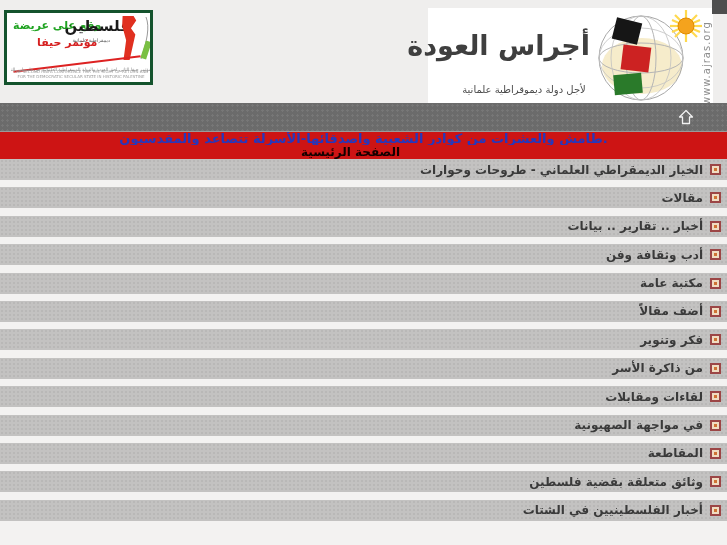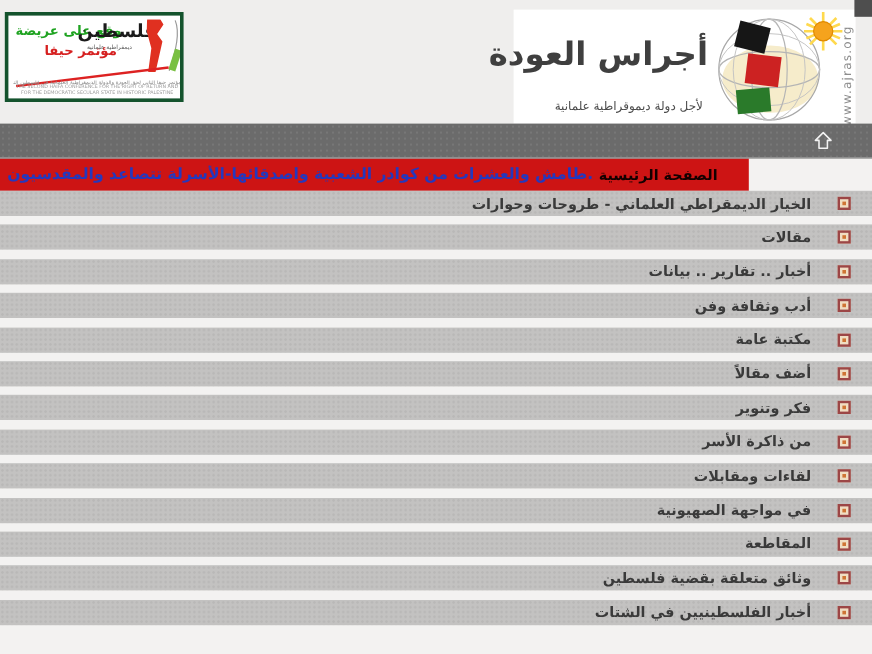--- a/index.html
+++ b/index.html
@@ -83,41 +83,41 @@
   .graybar {
     position:relative; width:727px; height:29px; background:#6b6b6b;
     background-image:radial-gradient(rgba(255,255,255,0.08) 1px, transparent 1.3px);
     background-size:5px 5px;
     border-bottom:1px solid #9a9a9a;
   }
   .home-icon { position:absolute; right:33px; top:6px; width:16px; height:16px; }
 
   
   .redbar {
-    width:624px; height:27px; background:#cd1414;
-    display:flex; flex-direction:row; align-items:center; direction:ltr;
+    width:727px; height:27px; background:#cd1414;
+    display:flex; flex-direction:column; align-items:center; direction:ltr;
   }
   .ticker {
     flex:1; display:flex; direction:ltr; justify-content:space-between;
     align-items:center; padding:0 6px; overflow:hidden; white-space:nowrap;
   }
   .ticker span { font-size:13px; font-weight:bold; color:#2538bd; unicode-bidi:isolate; }
   .home-link {
     font-size:12px; font-weight:bold; color:#140000; direction:rtl;
     padding:0 26px 0 0; white-space:nowrap; cursor:pointer;
   }
 
   
   .menu { width:727px; }
   .row {
     width:727px; height:21px; margin-bottom:7.4px; background:#c3c2c1;
     background-image:radial-gradient(rgba(0,0,0,0.05) 1px, transparent 1.2px);
     background-size:4px 4px;
     display:flex; align-items:center; direction:rtl;
-    padding-right:18px; gap:22px; cursor:pointer;
+    padding-right:6px; gap:7px; cursor:pointer;
   }
   .bullet {
     width:11px; height:11px; flex:0 0 11px;
     background:#f0ddc2; border:2px solid #9c4646; position:relative;
   }
   .bullet::after {
     content:""; position:absolute; left:2px; top:2px; width:3px; height:3px;
     background:#cf7434;
   }
   .row-label {

